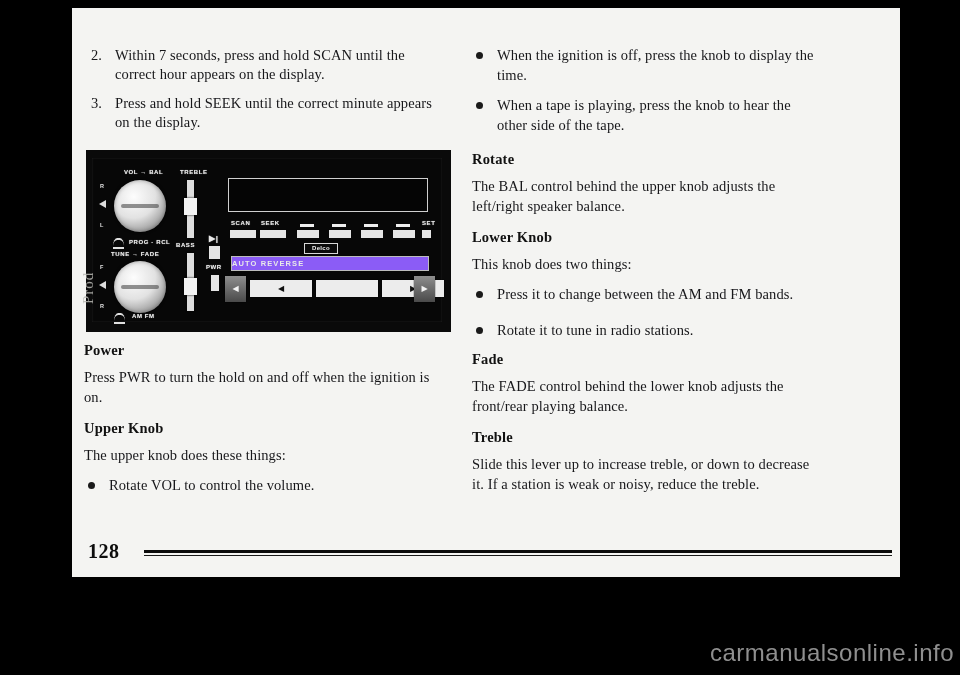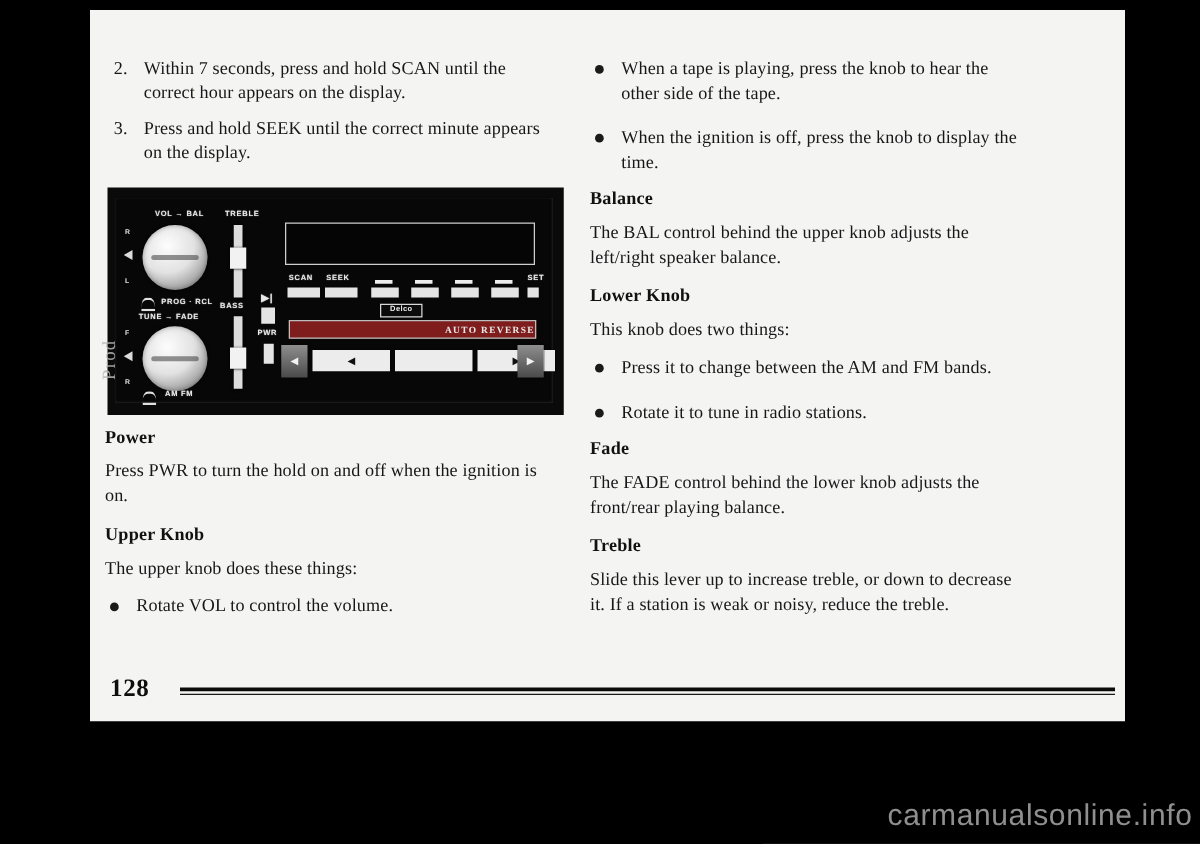--- a/index.html
+++ b/index.html
@@ -172,27 +172,27 @@
     font-family: "Liberation Sans", sans-serif;
     font-size: 6px;
     font-weight: bold;
     letter-spacing: .3px;
     text-align: center;
     line-height: 9px;
   }
   .tape-slot {
     position: absolute;
     border: 1px solid #bdbdbd;
-    background: #7f1d1d;
+    background: #8b5cf6;
     color: #e9e9e9;
-    font-family: Liberation Serif, serif;
+    font-family: Liberation Sans, sans-serif;
     font-size: 7.5px;
     font-weight: bold;
     letter-spacing: 1.1px;
-    text-align: right;
+    text-align: left;
     line-height: 13px;
   }
   .transport {
     position: absolute;
     background: #ececec;
     box-shadow: 0 0 1px #000;
   }
   .transport .arrow {
     position: absolute;
     left: 50%; top: 50%;
@@ -399,30 +399,30 @@
       <p class="body tight">The upper knob does these things:</p>
       <div class="bullet-item">
         <span class="dot"></span>
         <span>Rotate VOL to control the volume.</span>
       </div>
 
     </div>
 
     <div class="col col-right">
 
+      <div class="bullet-item">
+        <span class="dot"></span>
+        <span>When the ignition is off, press the knob to display the time.</span>
+      </div>
       <div class="bullet-item" style="margin-bottom:16px;">
         <span class="dot"></span>
         <span>When a tape is playing, press the knob to hear the other side of the tape.</span>
       </div>
-      <div class="bullet-item">
-        <span class="dot"></span>
-        <span>When the ignition is off, press the knob to display the time.</span>
-      </div>
-
-      <h3 class="sub">Balance</h3>
+
+      <h3 class="sub">Rotate</h3>
       <p class="body">The BAL control behind the upper knob adjusts the left/right speaker balance.</p>
 
       <h3 class="sub">Lower Knob</h3>
       <p class="body tight">This knob does two things:</p>
       <div class="bullet-item" style="margin-bottom:16px;">
         <span class="dot"></span>
         <span>Press it to change between the AM and FM bands.</span>
       </div>
       <div class="bullet-item">
         <span class="dot"></span>

